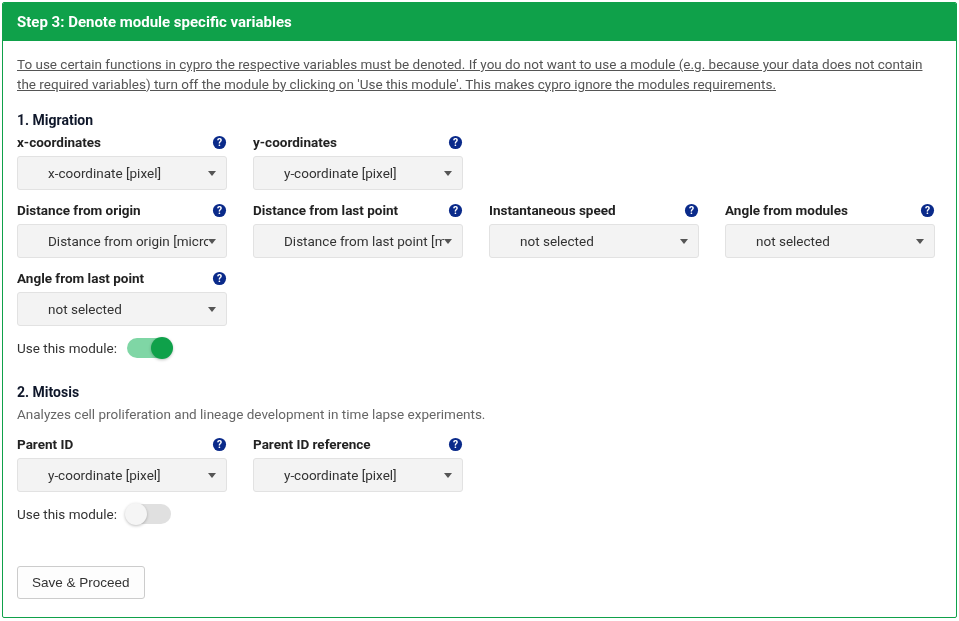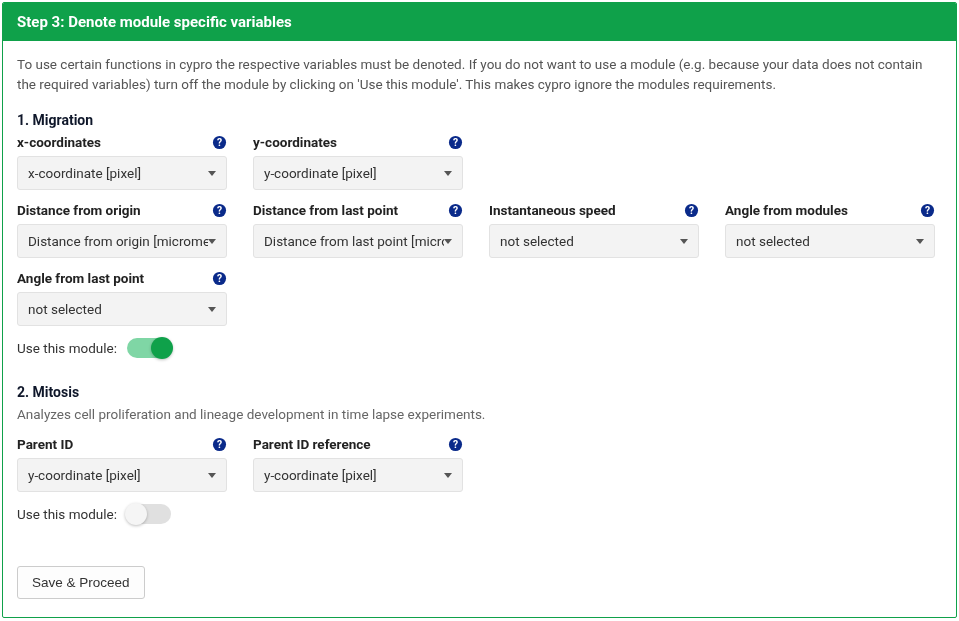--- a/index.html
+++ b/index.html
@@ -27,20 +27,21 @@
     font-weight: 700;
   }
   .panel-body {
     padding: 14px 14px 18px 14px;
   }
   .intro-text {
     color: #555;
     font-size: 13.5px;
     line-height: 1.45;
     margin-bottom: 18px;
+    text-decoration: underline;
   }
   .module-title {
     font-weight: 700;
     font-size: 14px;
     color: #0f172a;
     margin-bottom: 6px;
   }
   .module-desc {
     color: #666;
     font-size: 13.5px;
@@ -92,20 +93,21 @@
     cursor: pointer;
     font-size: 13.5px;
     color: #333;
   }
   .select-text {
     white-space: nowrap;
     overflow: hidden;
     text-overflow: clip;
     flex: 1;
     padding-right: 6px;
+    margin-left: 20px;
   }
   .caret {
     width: 0;
     height: 0;
     border-left: 4px solid transparent;
     border-right: 4px solid transparent;
     border-top: 5px solid #555;
     flex-shrink: 0;
   }
   .toggle-row {

